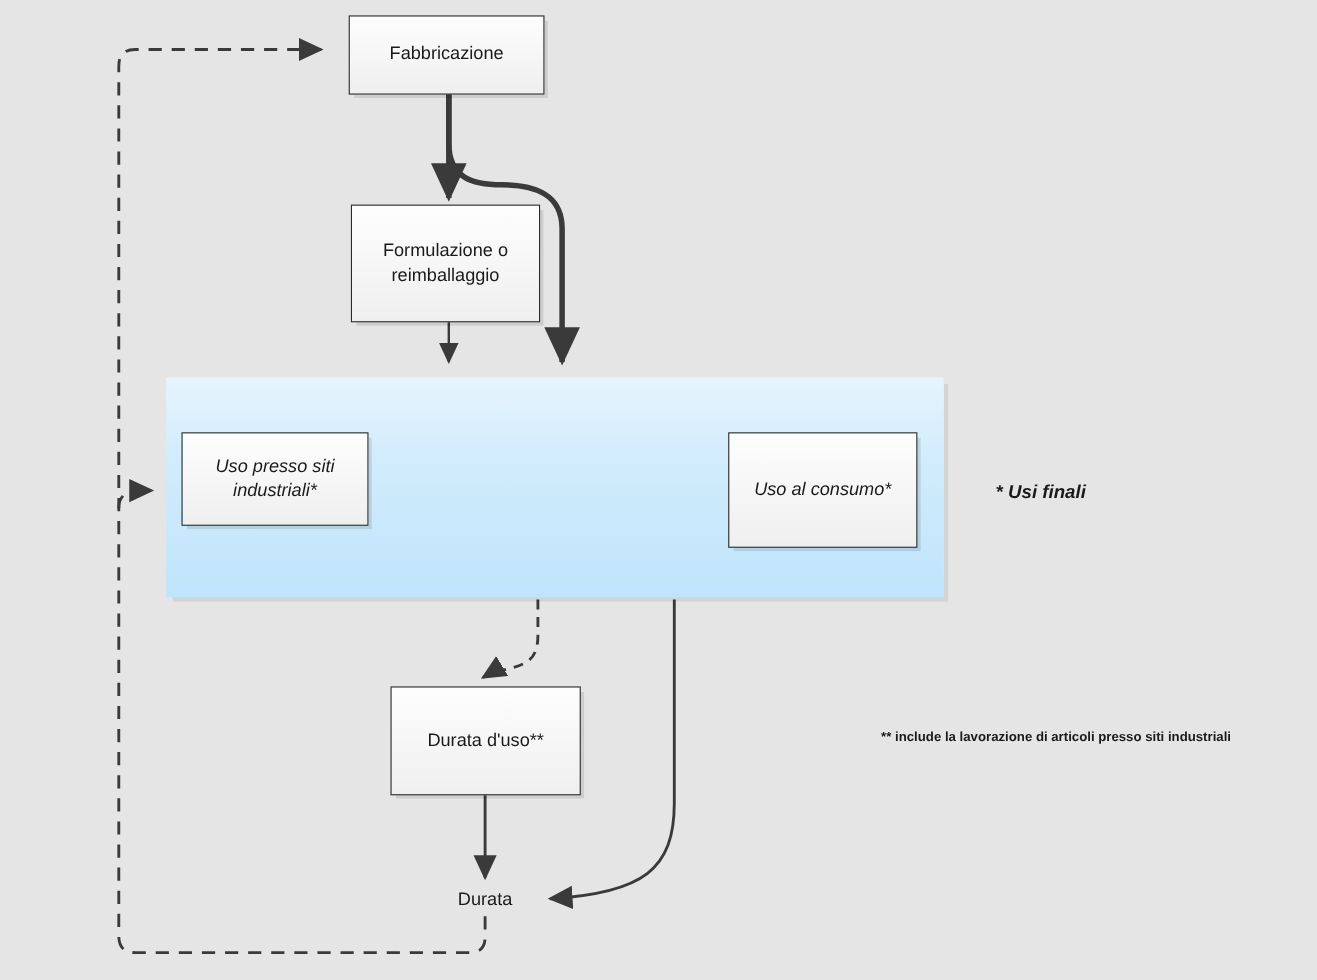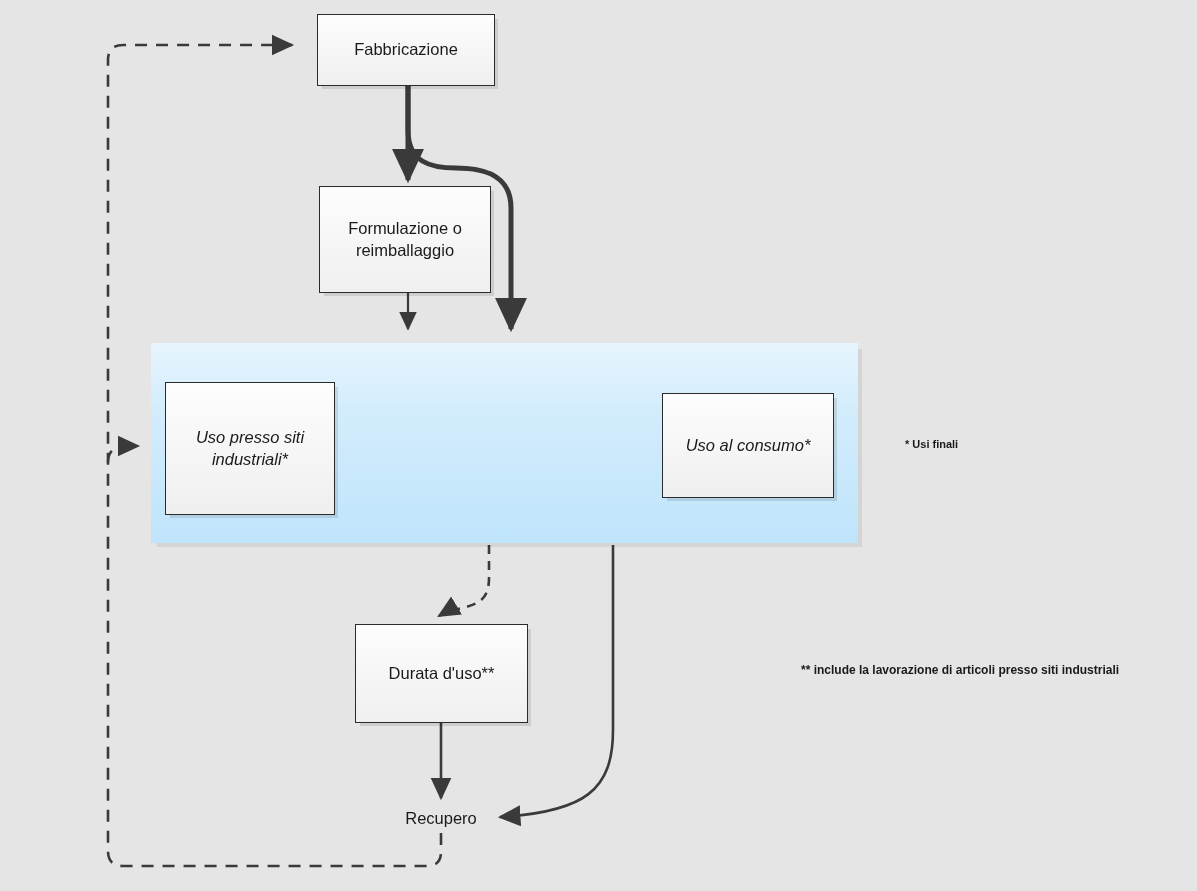--- a/index.html
+++ b/index.html
@@ -54,21 +54,21 @@
     background: linear-gradient(to bottom, #e6f4fd 0%, #d2ecfc 35%, #bfe4fb 100%);
     box-shadow: 5px 5px 0 -1px rgba(0,0,0,0.07);
   }
   
   .txt {
     position: absolute;
     color: #1a1a1a;
     white-space: pre-line;
   }
   .t-plain    { font-size: 16.5px; line-height: 1.3; text-align: center; }
-  .t-boldital { font-size: 11px; font-weight: bold; }
+  .t-boldital { font-size: 17px; font-weight: bold; font-style: italic; }
   .t-bold     { font-size: 12px; font-weight: bold; }
 </style>
 </head>
 <body>
 
 <div id="canvas">
 
   <svg class="layer" viewBox="0 0 1197 891">
     <defs>
       <marker id="arrowThick" viewBox="0 0 12 12" refX="10.5" refY="6" markerWidth="7.2" markerHeight="7.2" orient="auto-start-reverse">
@@ -103,34 +103,34 @@
 
   <div class="node" style="left:317px; top:14px; width:178px; height:72px;">
     <span class="node-label n-plain">Fabbricazione</span>
   </div>
 
   <div class="node" style="left:319px; top:186px; width:172px; height:107px;">
     <span class="node-label n-plain">Formulazione o
 reimballaggio</span>
   </div>
 
-  <div class="node" style="left:165px; top:382px; width:170px; height:133px;">
+  <div class="node" style="left:165px; top:393px; width:170px; height:85px;">
     <span class="node-label n-ital">Uso presso siti
 industriali*</span>
   </div>
 
 
   <div class="node" style="left:662px; top:393px; width:172px; height:105px;">
     <span class="node-label n-ital">Uso al consumo*</span>
   </div>
 
   <div class="node" style="left:355px; top:624px; width:173px; height:99px;">
     <span class="node-label n-plain">Durata d'uso**</span>
   </div>
 
-  <div class="txt t-plain" style="left:386px; top:808px; width:110px;">Recupero</div>
+  <div class="txt t-plain" style="left:386px; top:808px; width:110px;">Durata</div>
 
 
   <div class="txt t-boldital" style="left:905px; top:438px;">* Usi finali</div>
 
   <div class="txt t-bold" style="left:801px; top:663px;">** include la lavorazione di articoli presso siti industriali</div>
 
 </div>
 
 </body></html>

